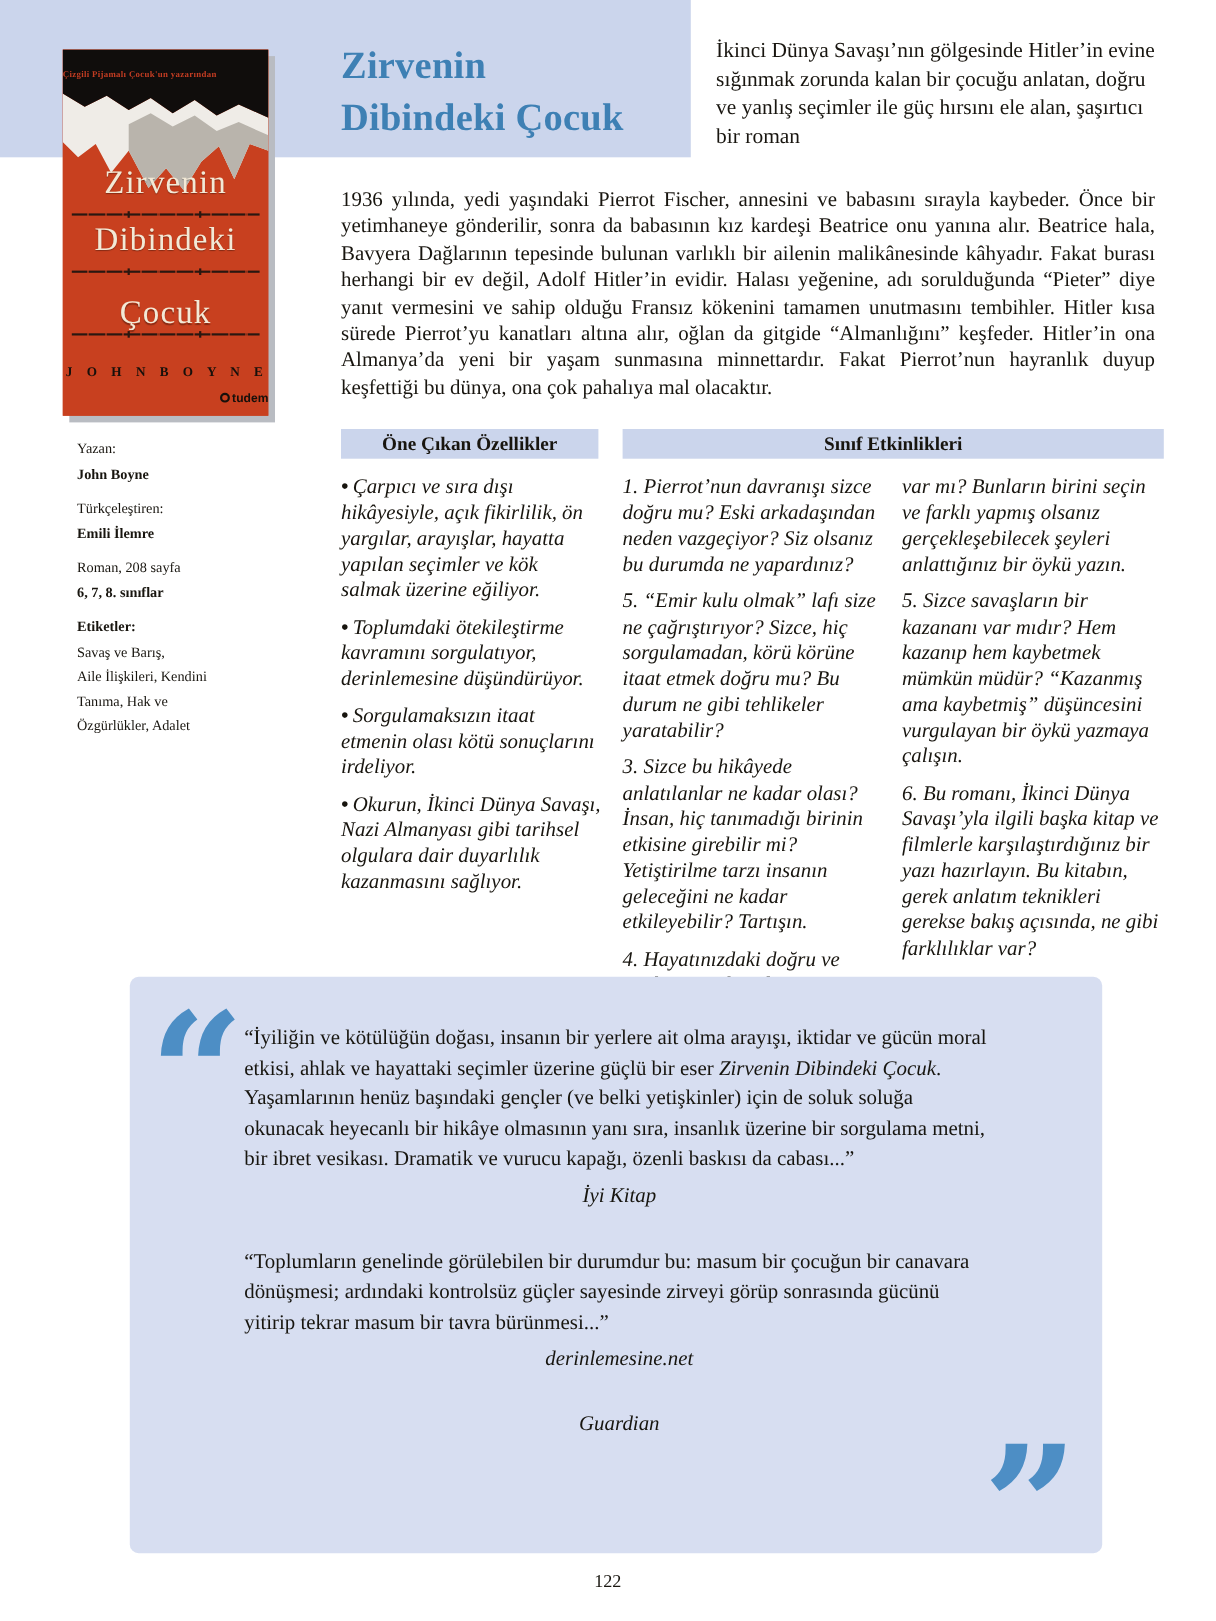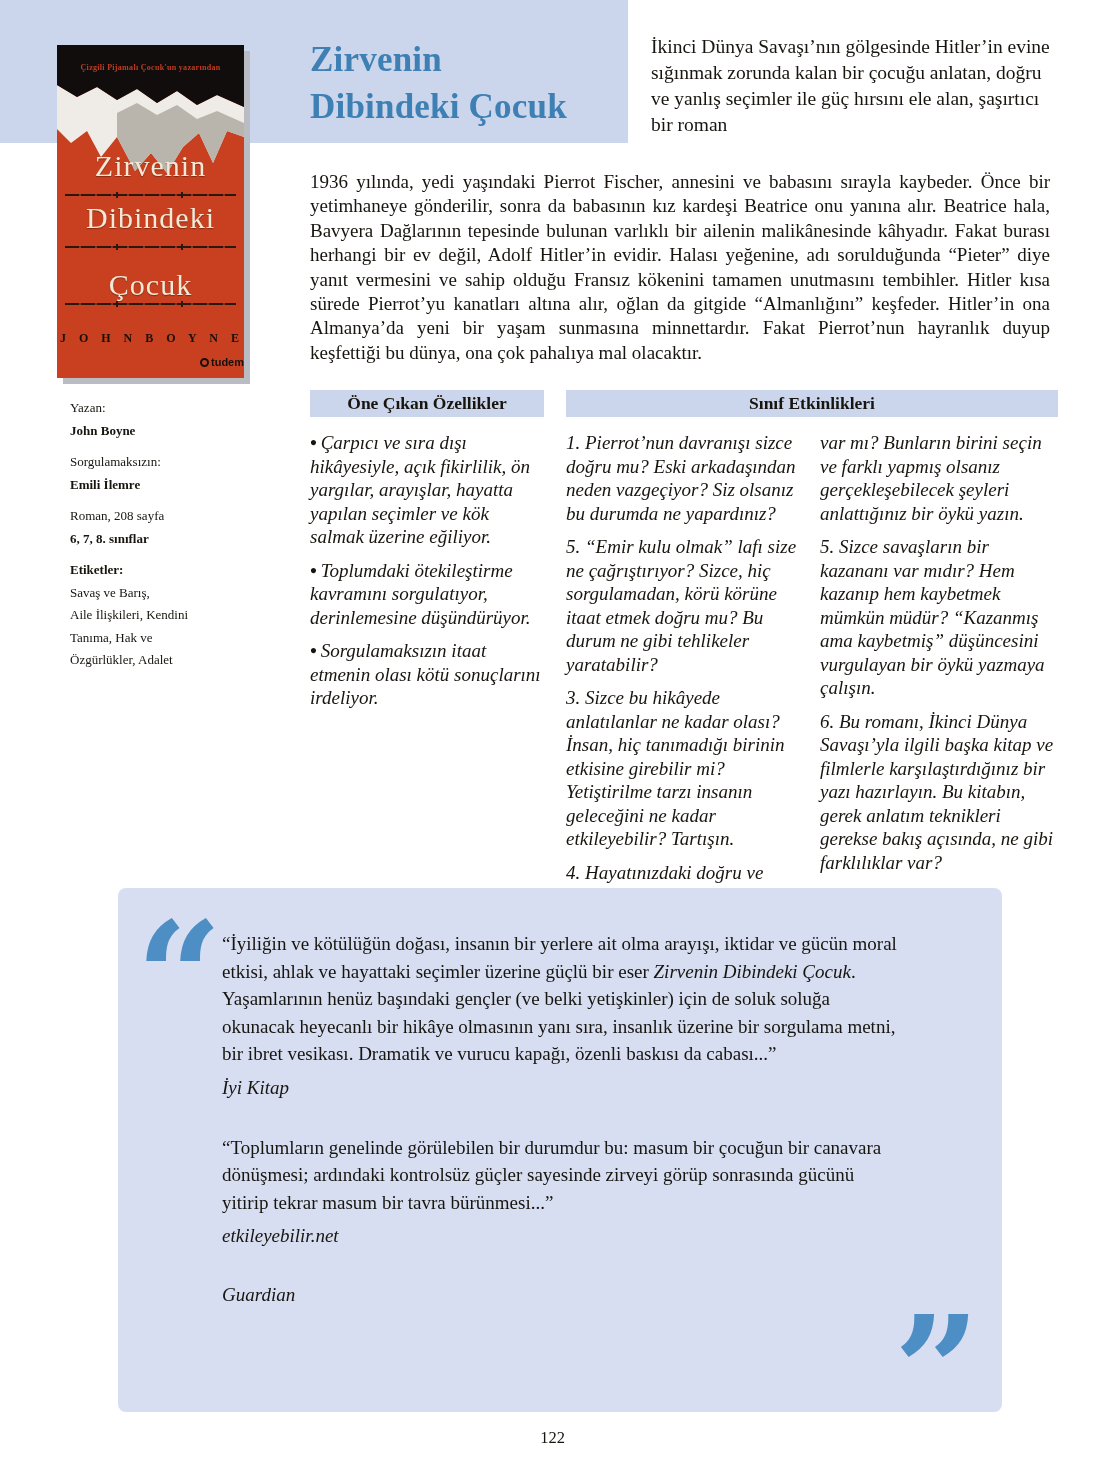--- a/index.html
+++ b/index.html
@@ -4,21 +4,21 @@
 <style>
   * { margin:0; padding:0; box-sizing:border-box; }
   body { background:#ffffff; font-family:"Liberation Serif", serif; color:#151311; }
   .page { position:relative; width:1105px; height:1474px; background:#fff; overflow:hidden; margin:0 auto; }
 
   .top-band { position:absolute; left:0; top:0; width:628px; height:143px; background:#cbd5ec; }
 
   
   .cover { position:absolute; left:57px; top:45px; width:187px; height:333px; background:#c8401f; box-shadow:6px 6px 0 #b9bcc2; }
   .cover svg { position:absolute; left:0; top:0; }
-  .cover-tagline { position:absolute; left:0; top:18px; width:100%; text-align:center; font-size:8px; font-weight:bold; color:#c23c22; letter-spacing:.3px; }
+  .cover-tagline { position:absolute; left:0; top:18px; width:100%; font-size:8px; font-weight:bold; color:#c23c22; letter-spacing:.3px; }
   .cover-title { position:absolute; left:0; width:100%; text-align:center; color:#f3e9d6; font-size:30px; letter-spacing:1px; text-shadow:0 1px 1px rgba(0,0,0,.35); }
   .ct1 { top:104px; } .ct2 { top:156px; } .ct3 { top:223px; }
   .wire { position:absolute; left:8px; right:8px; height:2px; background:
       repeating-linear-gradient(90deg,#2a1710 0 14px, rgba(42,23,16,.4) 14px 16px); }
   .w1{top:149px;} .w2{top:201px;} .w3{top:258px;}
   .wire::before{content:""; position:absolute; left:30%; top:-2px; width:2px; height:6px; background:#2a1710;}
   .wire::after{content:""; position:absolute; left:68%; top:-2px; width:2px; height:6px; background:#2a1710;}
   .cover-author { position:absolute; left:0; top:286px; width:100%; text-align:right; font-size:12px; letter-spacing:5px; color:#17100b; font-weight:bold; }
   .cover-logo { position:absolute; left:0; top:311px; width:100%; text-align:right; font-size:11px; font-weight:bold; color:#17100b; font-family:"Liberation Sans", sans-serif; }
   .logo-dot { display:inline-block; width:9px; height:9px; border:2px solid #17100b; border-radius:50%; vertical-align:-1px; margin-right:2px; }
@@ -49,21 +49,21 @@
   .feat-item .bullet { font-weight:bold; margin-right:4px; }
 
   
   .quote-panel { position:absolute; left:118px; top:888px; width:884px; height:524px; background:#d7def1; border-radius:8px; }
   .qmark { position:absolute; color:#4d8ec5; font-size:150px; line-height:0; font-weight:bold; font-family:"DejaVu Serif", serif; }
   .q-open { left:18px; top:88px; }
   .q-close { right:22px; top:482px; }
   .q-body { position:absolute; left:104px; top:42px; width:682px; }
   .quote { font-size:19px; line-height:27.5px; color:#17150f; }
   .quote .it { font-style:italic; }
-  .attrib { text-align:left; font-style:italic; font-size:19px; margin-top:9px; color:#17150f; }
+  .attrib { text-align:center; font-style:italic; font-size:19px; margin-top:9px; color:#17150f; }
   .gap1 { margin-bottom:35px; } .gap2 { margin-bottom:37px; }
 
   .page-num { position:absolute; left:0; top:1428px; width:100%; text-align:center; font-size:16.5px; color:#18150f; }
 </style>
 </head>
 <body>
 
 <div class="page">
 
   <div class="top-band"></div>
@@ -96,21 +96,21 @@
   <div class="intro">İkinci Dünya Savaşı’nın gölgesinde Hitler’in evine sığınmak zorunda kalan bir çocuğu anlatan, doğru ve yanlış seçimler ile güç hırsını ele alan, şaşırtıcı bir roman</div>
 
   <div class="summary">1936 yılında, yedi yaşındaki Pierrot Fischer, annesini ve babasını sırayla kaybeder. Önce bir yetimhaneye gönderilir, sonra da babasının kız kardeşi Beatrice onu yanına alır. Beatrice hala, Bavyera Dağlarının tepesinde bulunan varlıklı bir ailenin malikânesinde kâhyadır. Fakat burası herhangi bir ev değil, Adolf Hitler’in evidir. Halası yeğenine, adı sorulduğunda “Pieter” diye yanıt vermesini ve sahip olduğu Fransız kökenini tamamen unutmasını tembihler. Hitler kısa sürede Pierrot’yu kanatları altına alır, oğlan da gitgide “Almanlığını” keşfeder. Hitler’in ona Almanya’da yeni bir yaşam sunmasına minnettardır. Fakat Pierrot’nun hayranlık duyup keşfettiği bu dünya, ona çok pahalıya mal olacaktır.</div>
 
   <div class="info">
     <div class="grp">
       <div>Yazan:</div>
       <div class="b">John Boyne</div>
     </div>
     <div class="grp">
-      <div>Sorgulamaksızın:</div>
+      <div>Türkçeleştiren:</div>
       <div class="b">Emili İlemre</div>
     </div>
     <div class="grp">
       <div>Roman, 208 sayfa</div>
       <div class="b">6, 7, 8. sınıflar</div>
     </div>
     <div class="grp">
       <div class="b">Etiketler:</div>
       <div class="pre">Savaş ve Barış,
 Aile İlişkileri, Kendini
@@ -119,20 +119,21 @@
     </div>
   </div>
 
   <div class="sec-head head-feat">Öne Çıkan Özellikler</div>
   <div class="sec-head head-act">Sınıf Etkinlikleri</div>
 
   <div class="col col-feat">
     <p class="feat-item"><span class="bullet">•</span><span>Çarpıcı ve sıra dışı hikâyesiyle, açık fikirlilik, ön yargılar, arayışlar, hayatta yapılan seçimler ve kök salmak üzerine eğiliyor.</span></p>
     <p class="feat-item"><span class="bullet">•</span><span>Toplumdaki ötekileştirme kavramını sorgulatıyor, derinlemesine düşündürüyor.</span></p>
     <p class="feat-item"><span class="bullet">•</span><span>Sorgulamaksızın itaat etmenin olası kötü sonuçlarını irdeliyor.</span></p>
+    <p class="feat-item"><span class="bullet">•</span><span>Okurun, İkinci Dünya Savaşı, Nazi Almanyası gibi tarihsel olgulara dair duyarlılık kazanmasını sağlıyor.</span></p>
   </div>
 
   <div class="col col-act1">
     <p>1. Pierrot’nun davranışı sizce doğru mu? Eski arkadaşından neden vazgeçiyor? Siz olsanız bu durumda ne yapardınız?</p>
     <p>5. “Emir kulu olmak” lafı size ne çağrıştırıyor? Sizce, hiç sorgulamadan, körü körüne itaat etmek doğru mu? Bu durum ne gibi tehlikeler yaratabilir?</p>
     <p>3. Sizce bu hikâyede anlatılanlar ne kadar olası? İnsan, hiç tanımadığı birinin etkisine girebilir mi? Yetiştirilme tarzı insanın geleceğini ne kadar etkileyebilir? Tartışın.</p>
     <p>4. Hayatınızdaki doğru ve yanlış seçimleri düşünün. “Keşke farklı yapsaydım,” dediğiniz şeyler</p>
   </div>
 
   <div class="col col-act2">
@@ -141,20 +142,20 @@
     <p>6. Bu romanı, İkinci Dünya Savaşı’yla ilgili başka kitap ve filmlerle karşılaştırdığınız bir yazı hazırlayın. Bu kitabın, gerek anlatım teknikleri gerekse bakış açısında, ne gibi farklılıklar var?</p>
   </div>
 
   <div class="quote-panel">
     <div class="qmark q-open">“</div>
     <div class="qmark q-close">”</div>
     <div class="q-body">
       <div class="quote"><span>“İyiliğin ve kötülüğün doğası, insanın bir yerlere ait olma arayışı, iktidar ve gücün moral etkisi, ahlak ve hayattaki seçimler üzerine güçlü bir eser </span><span class="it">Zirvenin Dibindeki Çocuk</span><span>. Yaşamlarının henüz başındaki gençler (ve belki yetişkinler) için de soluk soluğa okunacak heyecanlı bir hikâye olmasının yanı sıra, insanlık üzerine bir sorgulama metni, bir ibret vesikası. Dramatik ve vurucu kapağı, özenli baskısı da cabası...”</span></div>
       <div class="attrib gap1">İyi Kitap</div>
       <div class="quote">“Toplumların genelinde görülebilen bir durumdur bu: masum bir çocuğun bir canavara dönüşmesi; ardındaki kontrolsüz güçler sayesinde zirveyi görüp sonrasında gücünü yitirip tekrar masum bir tavra bürünmesi...”</div>
-      <div class="attrib gap2">etkileyebilir.net</div>
+      <div class="attrib gap2">derinlemesine.net</div>
       <div class="attrib">Guardian</div>
     </div>
   </div>
 
   <div class="page-num">122</div>
 
 </div>
 
 </body></html>

